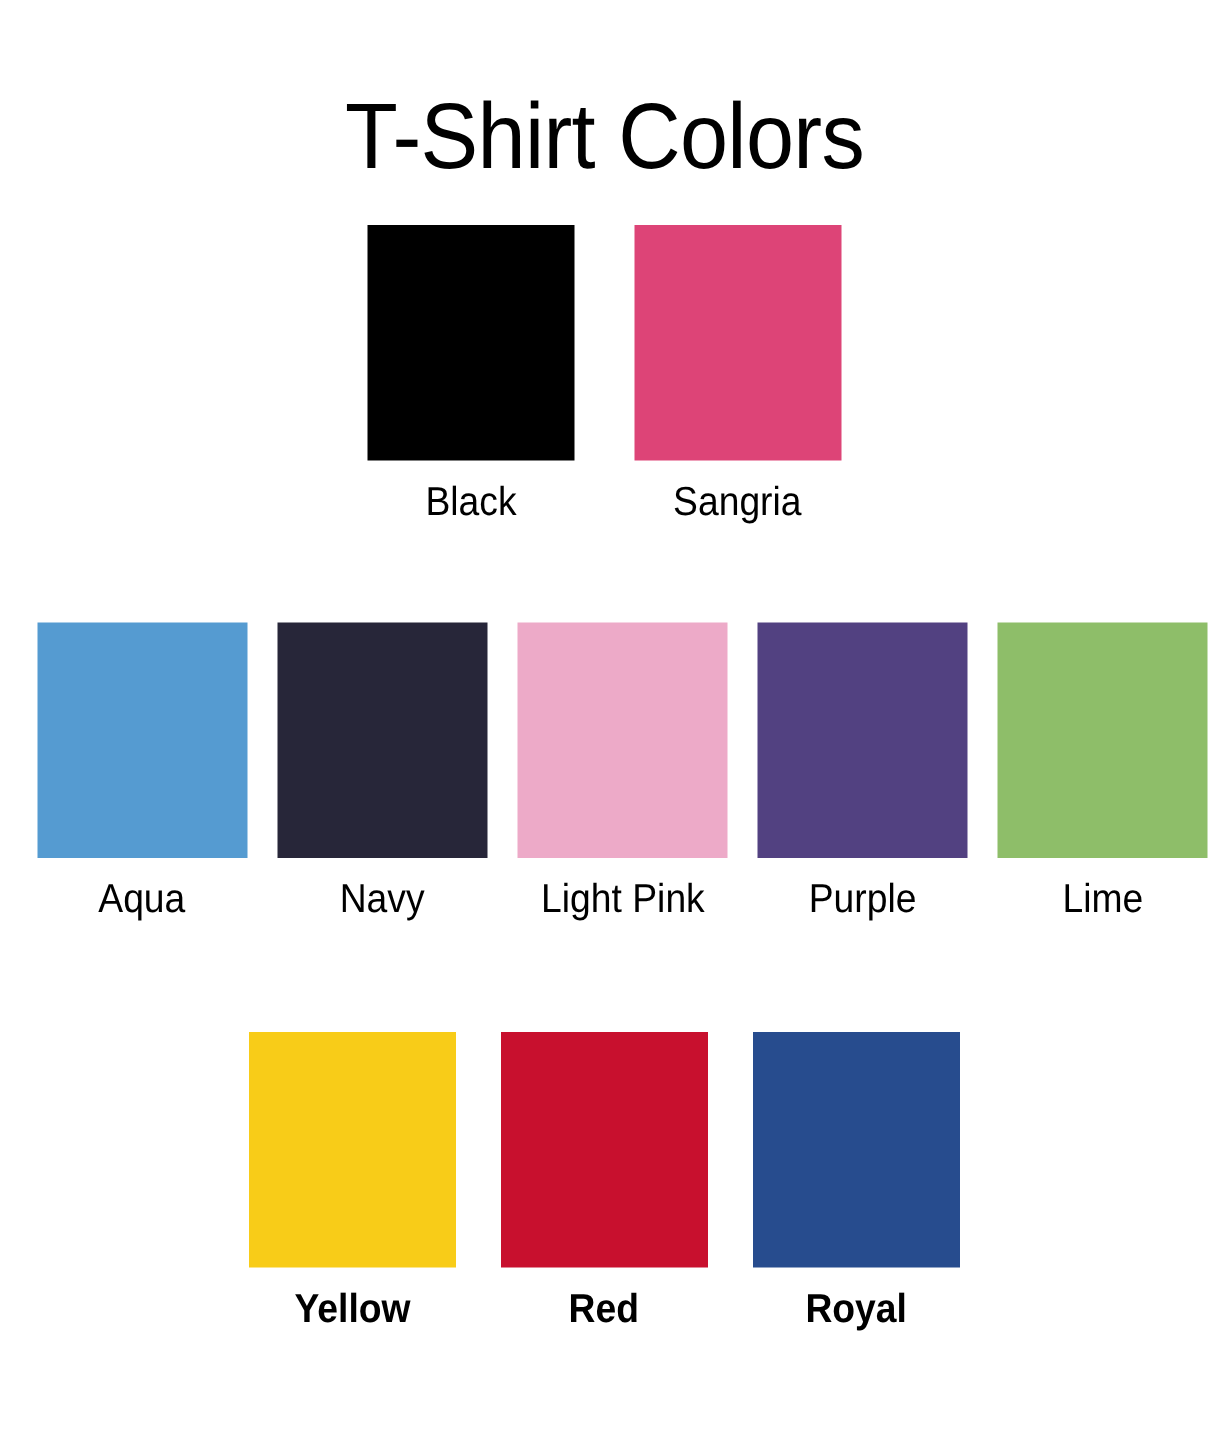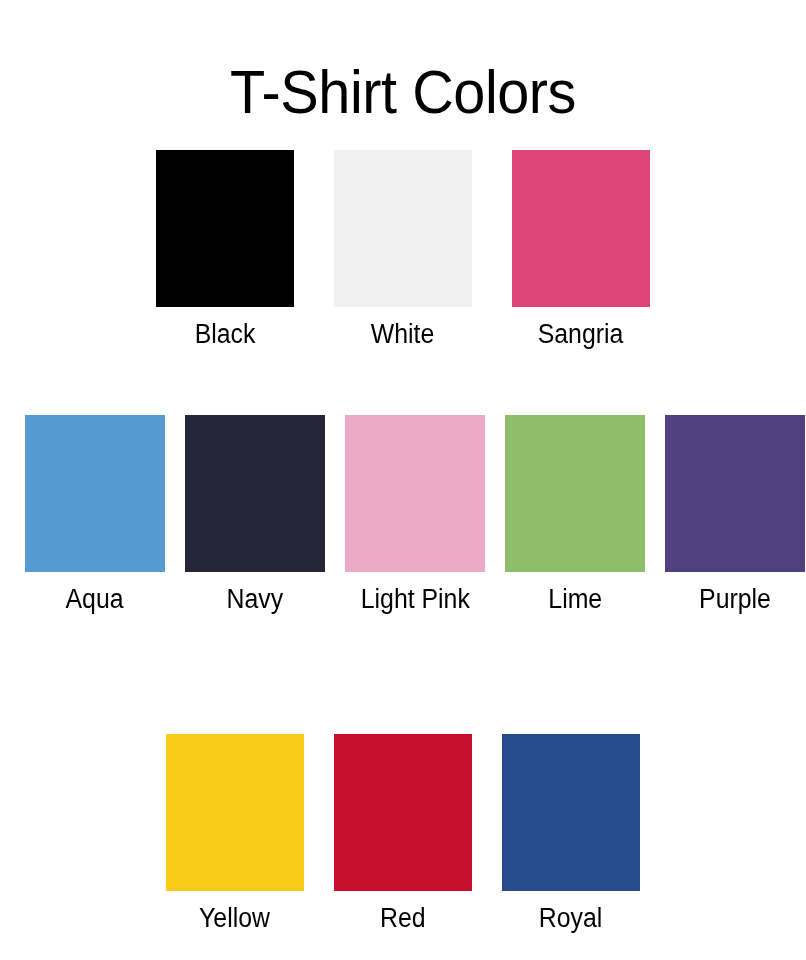--- a/index.html
+++ b/index.html
@@ -34,21 +34,21 @@
 
   .swatch-row {
     position: absolute;
     display: flex;
     justify-content: center;
     align-items: flex-start;
   }
 
   #row-1 { top: 150px; left: 0; width: 806px; gap: 40px; }
   #row-2 { top: 415px; left: 12px; width: 806px; gap: 20px; }
-  #row-3 { top: 734px; left: 0; width: 806px; gap: 30px; }
+  #row-3 { top: 688px; left: 0; width: 806px; gap: 30px; font-weight: bold; }
 
   .swatch-cell {
     display: flex;
     flex-direction: column;
     align-items: center;
   }
 
   .swatch-chip {
     width: 138px;
     height: 157px;
@@ -113,48 +113,44 @@
 <body style="background: rgb(255, 255, 255);">
 
 <h1 id="page-title">T-Shirt Colors</h1>
 
 <div class="swatch-row" id="row-1">
     <div class="swatch-cell">
       <div class="swatch-chip" style="background: rgb(0, 0, 0);"></div>
       <div class="swatch-label">Black</div>
     </div>
     <div class="swatch-cell">
-      <div class="swatch-chip" style="background: rgb(240, 240, 240);"></div>
-      <div class="swatch-label">White</div>
-    </div>
-    <div class="swatch-cell">
       <div class="swatch-chip" style="background: rgb(221, 68, 119);"></div>
       <div class="swatch-label">Sangria</div>
     </div>
   </div>
 <div class="swatch-row" id="row-2">
     <div class="swatch-cell">
       <div class="swatch-chip" style="background: rgb(85, 155, 209);"></div>
       <div class="swatch-label">Aqua</div>
     </div>
     <div class="swatch-cell">
       <div class="swatch-chip" style="background: rgb(39, 38, 57);"></div>
       <div class="swatch-label">Navy</div>
     </div>
     <div class="swatch-cell">
       <div class="swatch-chip" style="background: rgb(237, 170, 200);"></div>
       <div class="swatch-label">Light Pink</div>
     </div>
     <div class="swatch-cell">
+      <div class="swatch-chip" style="background: rgb(82, 65, 129);"></div>
+      <div class="swatch-label">Purple</div>
+    </div>
+    <div class="swatch-cell">
       <div class="swatch-chip" style="background: rgb(142, 190, 105);"></div>
       <div class="swatch-label">Lime</div>
-    </div>
-    <div class="swatch-cell">
-      <div class="swatch-chip" style="background: rgb(82, 65, 129);"></div>
-      <div class="swatch-label">Purple</div>
     </div>
   </div>
 <div class="swatch-row" id="row-3">
     <div class="swatch-cell">
       <div class="swatch-chip" style="background: rgb(248, 204, 24);"></div>
       <div class="swatch-label">Yellow</div>
     </div>
     <div class="swatch-cell">
       <div class="swatch-chip" style="background: rgb(200, 16, 46);"></div>
       <div class="swatch-label">Red</div>

